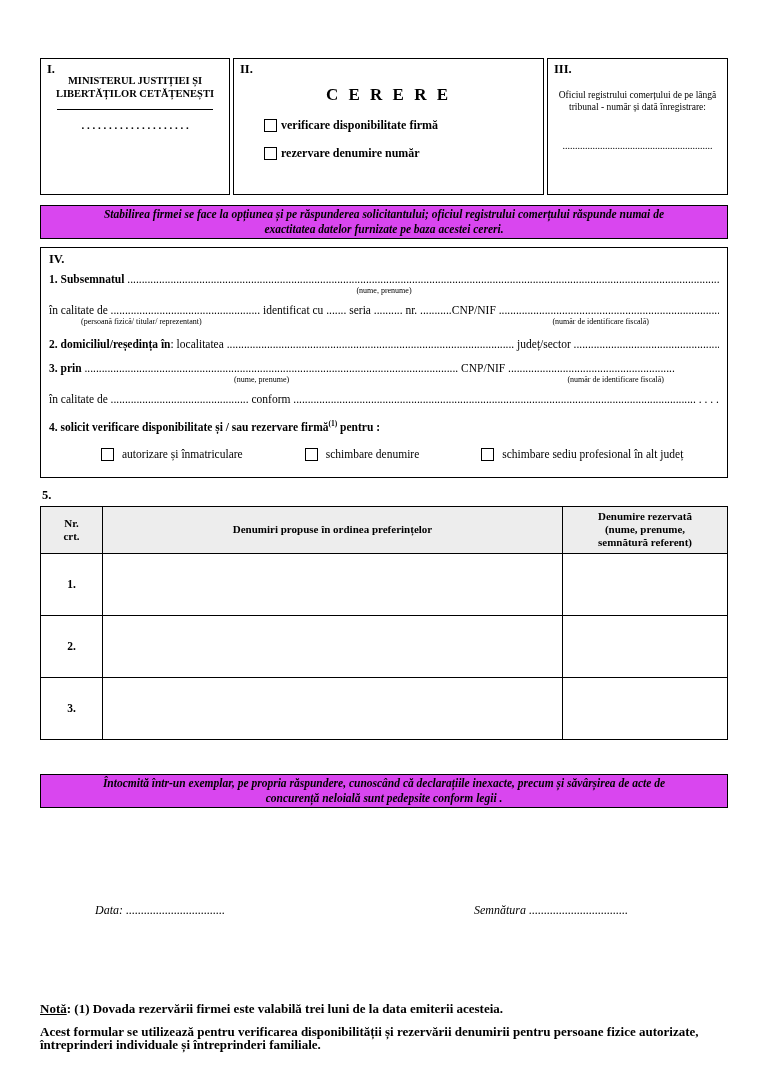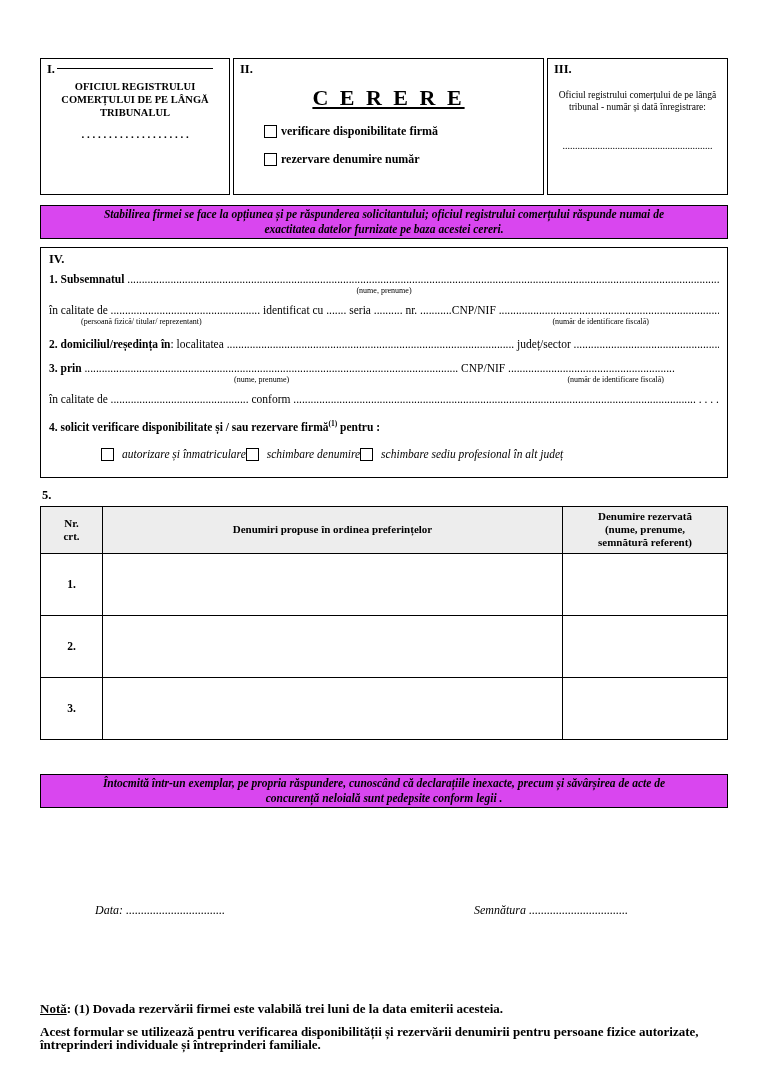--- a/index.html
+++ b/index.html
@@ -11,38 +11,38 @@
 
   .header-row { display:flex; gap:3px; height:137px; }
   .hbox { border:1px solid #000; position:relative; background:#fff; }
   .box-num { position:absolute; top:3px; left:6px; font-weight:bold; font-size:12.5px; }
   .box1 { width:190px; text-align:center; font-size:10.5px; }
   .box1 .ministry { font-weight:bold; margin-top:15px; line-height:13px; }
   .box1 .divider { border-top:1px solid #000; width:156px; margin:9px auto 0 auto; }
   .box1 .office { font-weight:bold; margin-top:11px; line-height:13px; }
   .box1 .dots1 { margin-top:9px; font-weight:bold; font-size:11px; white-space:nowrap; overflow:hidden; }
   .box2 { flex:1; }
-  .box2 .title { text-align:center; font-weight:bold; font-size:22px; letter-spacing:3px; margin-top:26px;text-decoration:underline; }
+  .box2 .title { text-align:center; font-weight:bold; font-size:17px; letter-spacing:3px; margin-top:26px; }
   .checkline { display:flex; align-items:center; gap:4px; margin:13px 0 0 30px; font-weight:bold; font-size:12px; }
   .cb { width:13px; height:13px; border:1.6px solid #000; background:#fff; flex:none; display:inline-block; }
   .box3 { width:181px; font-size:9.5px; text-align:center; }
   .box3 .caption { margin-top:30px; line-height:12px; }
   .box3 .dots3 { margin-top:27px; font-size:10px; white-space:nowrap; overflow:hidden; padding:0 6px; }
 
   .notice { border:1px solid #000; background:#d946ef; margin-top:10px; text-align:center; font-weight:bold; font-style:italic; font-size:11.5px; line-height:15px; padding:1px 4px; }
   .notice2 { margin-top:34px; }
 
   .sec4 { border:1px solid #000; margin-top:8px; padding:4px 8px 16px 8px; }
   .sec4-num { font-weight:bold; font-size:12.5px; }
   .fline { font-size:11.5px; line-height:14px; white-space:nowrap; overflow:hidden; }
   .subnote { font-size:8px; line-height:9px; }
   .subnote-row { display:flex; font-size:8px; line-height:9px; }
   .center { text-align:center; }
   sup { font-size:7.5px; font-weight:bold; vertical-align:super; }
-  .cbrow { display:flex; margin-top:14px; padding-left:52px; font-size:11.5px;font-style:italic; }
+  .cbrow { display:flex; gap:62px; margin-top:14px; padding-left:52px; font-size:11.5px; }
   .cbitem { display:flex; align-items:center; gap:8px; white-space:nowrap; }
 
   .sec5-num { font-weight:bold; font-size:12.5px; margin:10px 0 3px 2px; }
   table.t5 { width:100%; border-collapse:collapse; table-layout:fixed; }
   .t5 th, .t5 td { border:1px solid #000; }
   .t5 th { background:#ededed; font-size:11px; font-weight:bold; text-align:center; vertical-align:middle; height:47px; line-height:13px; }
   .t5 td { height:62px; vertical-align:middle; }
   .t5 .c1 { width:62px; }
   .t5 .c3 { width:165px; }
   .t5 td.rownum { text-align:center; font-weight:bold; font-size:11.5px; }
@@ -54,24 +54,23 @@
   .usage { margin-top:10px; }
 </style>
 </head>
 <body>
 
 <div class="page">
 
   <div class="header-row">
     <div class="hbox box1">
       <span class="box-num">I.</span>
+      <div class="ministry pre">MINISTERUL JUSTIȚIEI ȘI
+LIBERTĂȚILOR CETĂȚENEȘTI</div>
       <div class="divider"></div>
-      <div class="office pre">OFICIUL REGISTRULUI
-COMERȚULUI DE PE LÂNGĂ
-TRIBUNALUL</div>
       <div class="dots1">. . . . . . . . . . . . . . . . . . . .</div>
     </div>
 
     <div class="hbox box2">
       <span class="box-num">II.</span>
       <div class="title">C E R E R E</div>
       <div class="checkline">
         <span class="cb"></span>
         <span>verificare disponibilitate firmă</span>
       </div>

